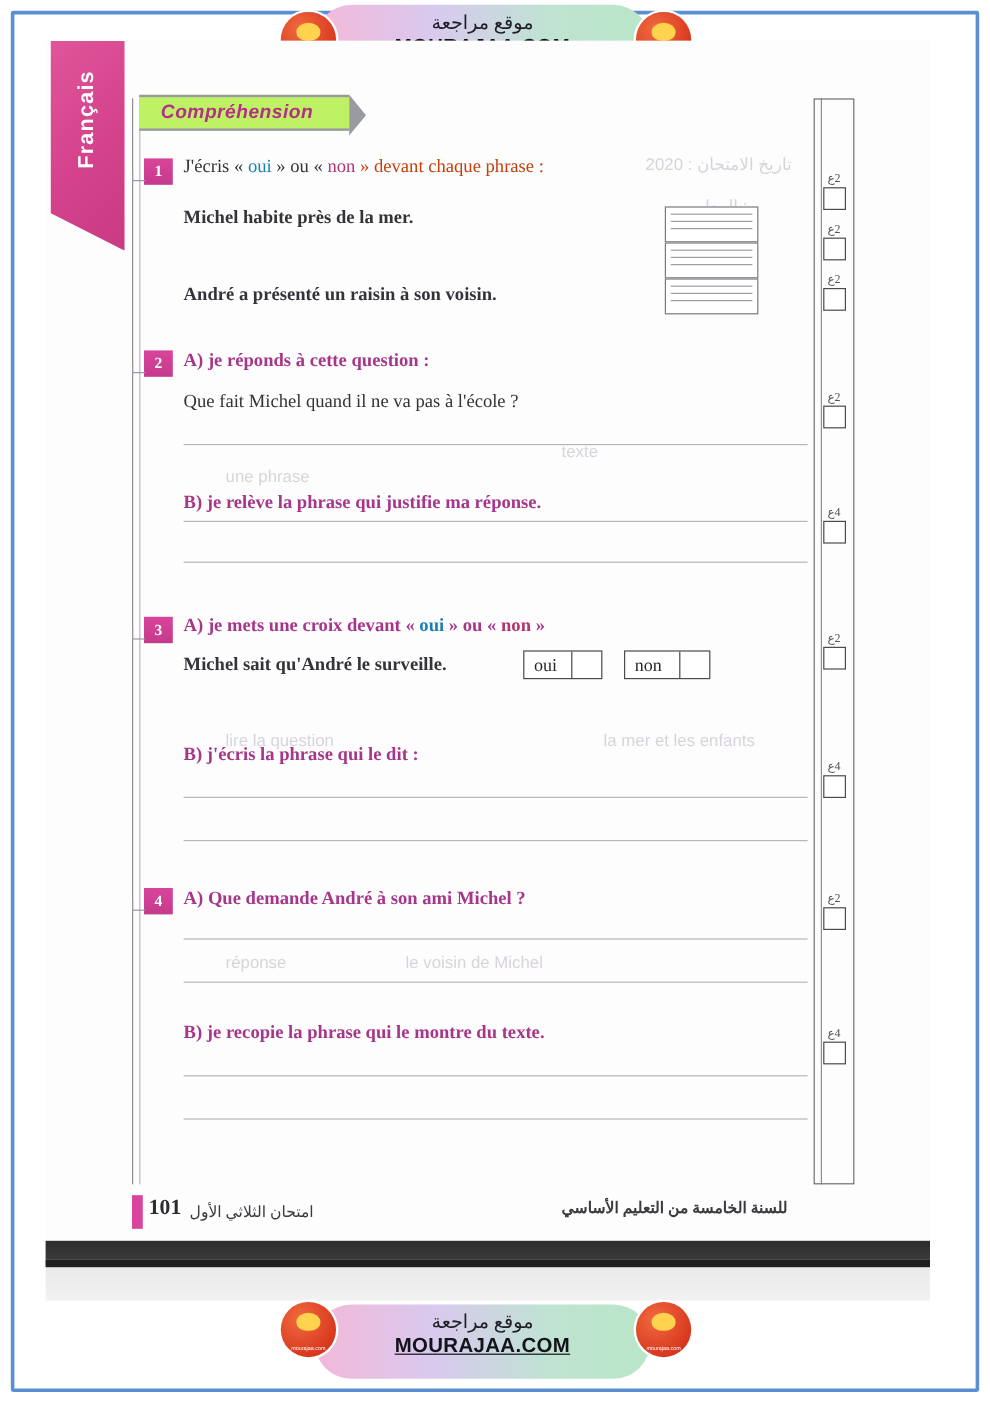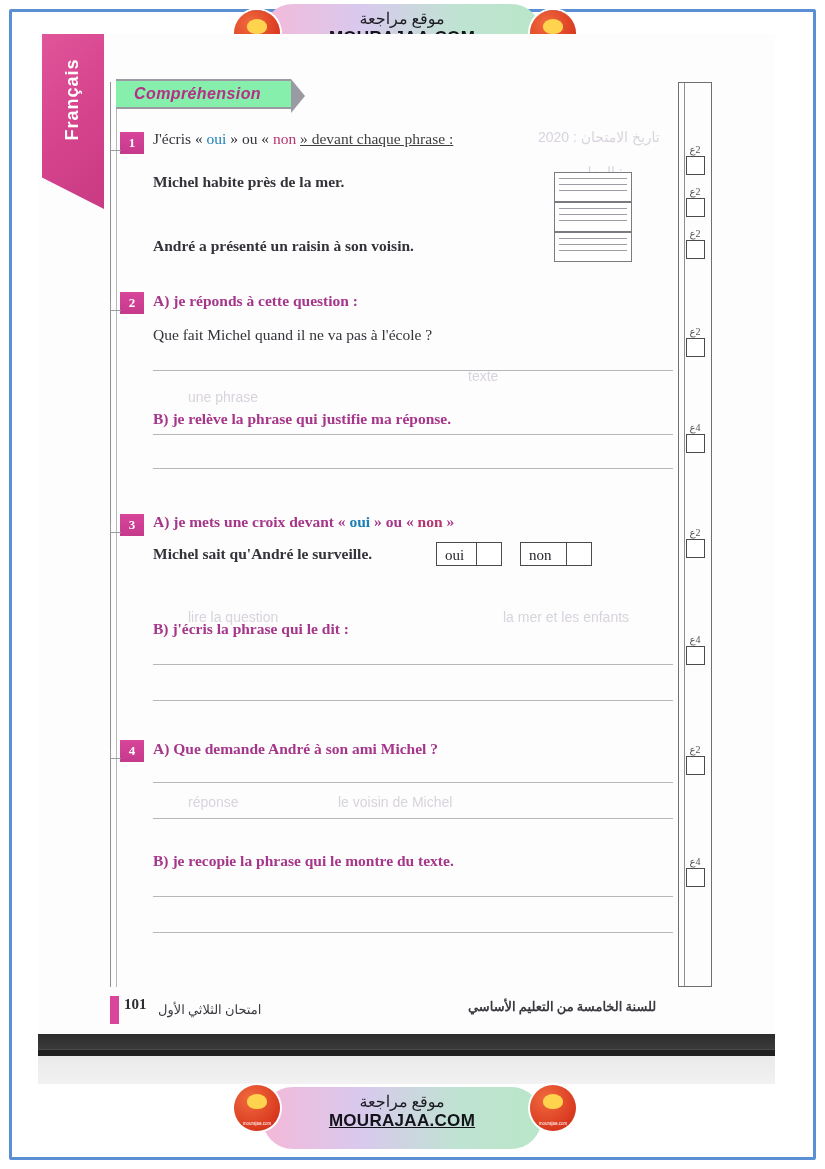--- a/index.html
+++ b/index.html
@@ -70,21 +70,21 @@
     letter-spacing: 1px;
     text-align: center;
     font-family: "Liberation Sans", sans-serif;
   }
   
   .ribbon {
     position: absolute;
     left: 78px; top: 45px;
     height: 30px;
     padding: 4px 30px 4px 18px;
-    background: #86efac;
+    background: #bef264;
     border-top: 2px solid #9a9aa2;
     border-bottom: 2px solid #9a9aa2;
     color: #b42f86;
     font-size: 16px;
     font-weight: bold;
     font-style: italic;
     letter-spacing: .4px;
   }
   .ribbon:after {
     content: "";
@@ -160,21 +160,21 @@
     position: absolute;
     color: #33333a;
     font-size: 15.5px;
     font-family: "Liberation Serif", serif;
     white-space: nowrap;
   }
   .q.bold { font-weight: bold; }
   .q.pink { color: #a6368a; }
   .w-oui { color: #1b7fb5; }
   .w-non { color: #b43570; }
-  .w-grey { color: #404040; text-decoration: underline; }
+  .w-grey { color: #c2410c; }
   
   .rule {
     position: absolute;
     height: 0;
     border-bottom: 1px solid #b6b6bb;
   }
   
   .tribox {
     position: absolute;
     width: 78px; height: 30px;
@@ -218,21 +218,21 @@
   
   .footer-bar {
     position: absolute;
     left: 72px; top: 962px;
     width: 9px; height: 28px;
     background: #d8459b;
   }
   .page-no {
     position: absolute;
     left: 86px; top: 962px;
-    font-size: 15px; font-weight: bold;
+    font-size: 18px; font-weight: bold;
     color: #2b2b30;
     font-family: "Liberation Serif", serif;
   }
   .footer-ar {
     position: absolute;
     color: #3a3a40;
     font-size: 13px;
     font-family: "Liberation Serif", serif;
     direction: rtl;
   }

